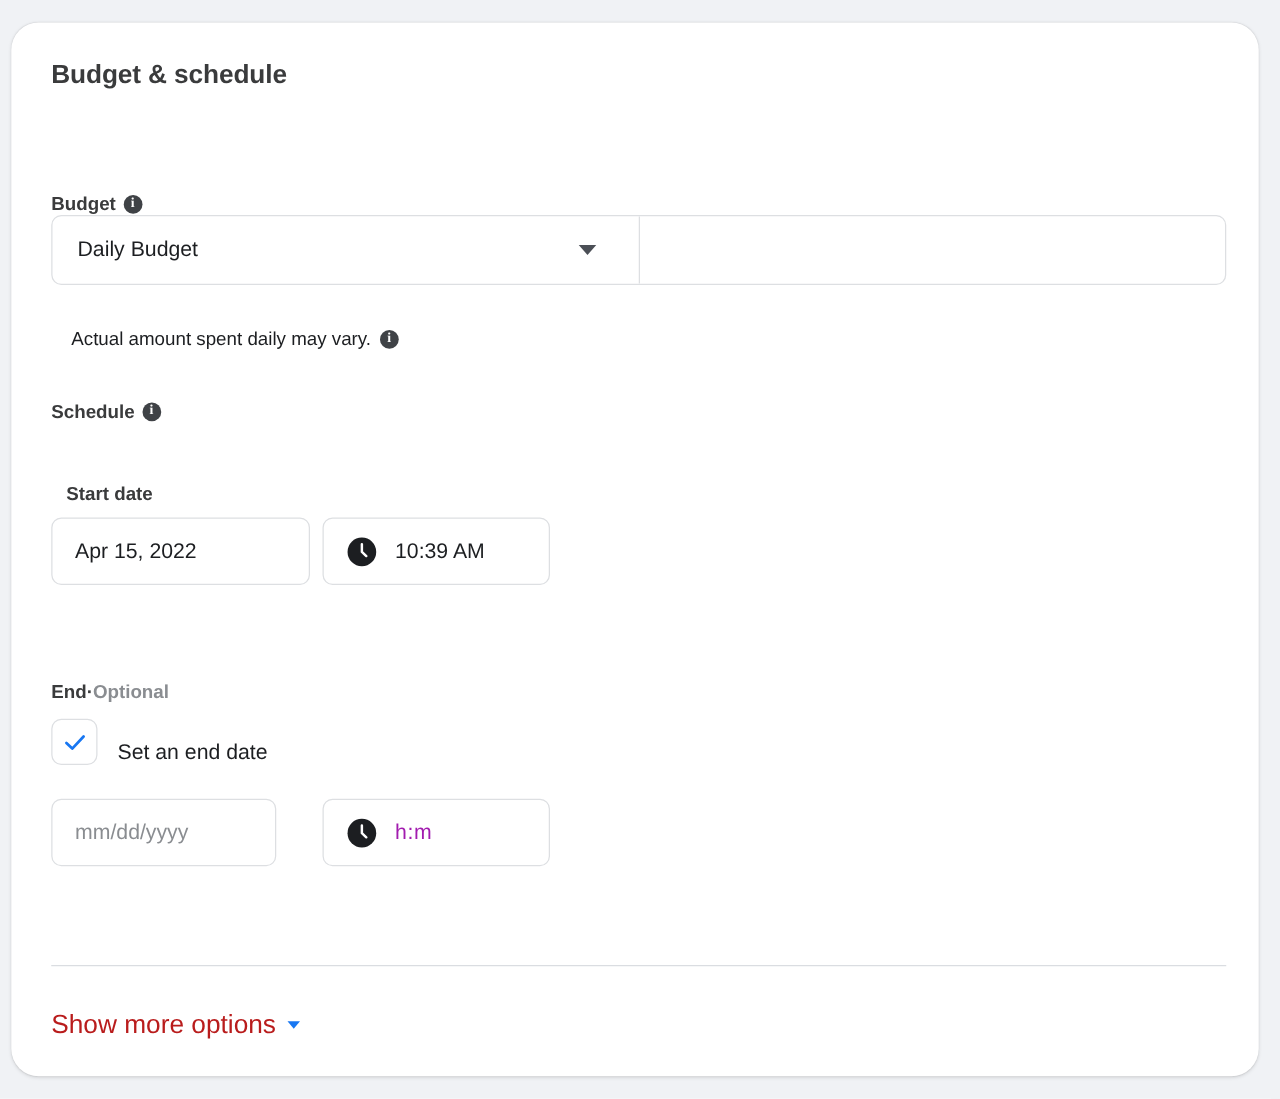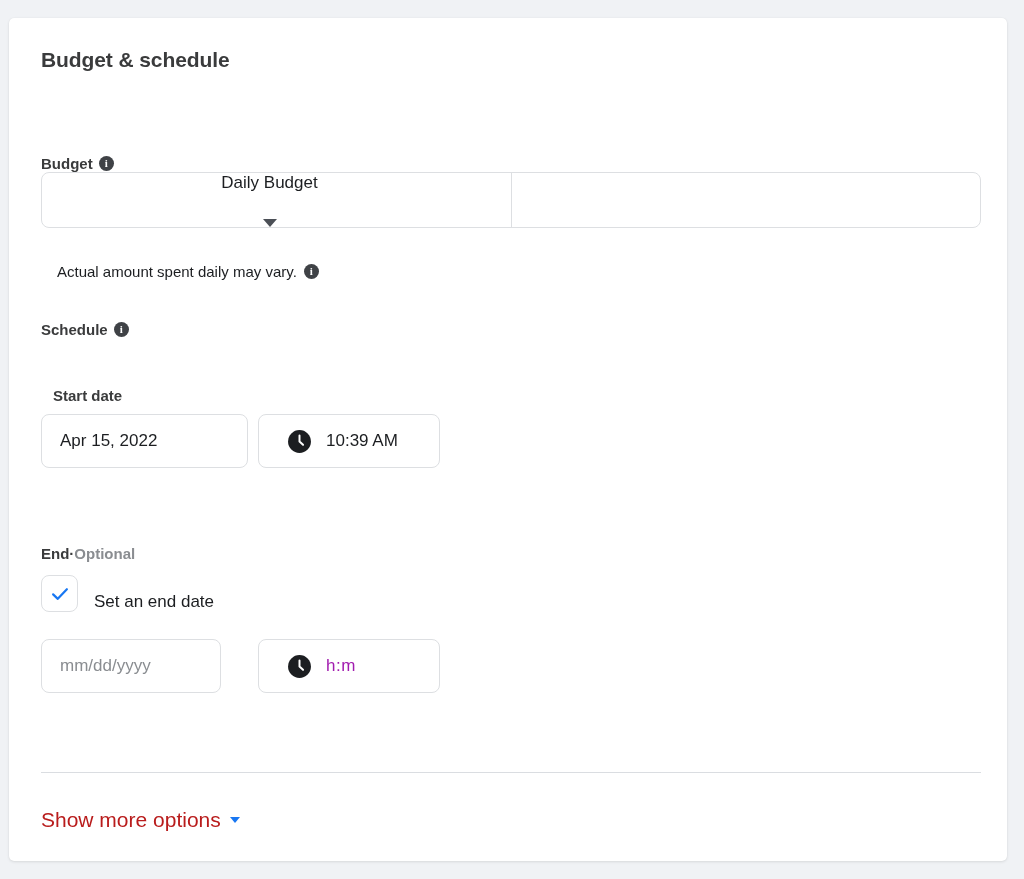--- a/index.html
+++ b/index.html
@@ -15,21 +15,21 @@
     -webkit-font-smoothing: antialiased;
   }
 
   .card {
     position: absolute;
     left: 9px;
     top: 18px;
     width: 998px;
     height: 843px;
     background: #ffffff;
-    border-radius: 5px;
+    border-radius: 22px;
     box-shadow: 0 1px 3px rgba(0,0,0,0.10), 0 0 1px rgba(0,0,0,0.08);
     overflow: hidden;
   }
 
   .card-title {
     position: absolute;
     left: 32px;
     top: 30px;
     font-size: 21px;
     font-weight: bold;
@@ -82,21 +82,20 @@
   .budget-select {
     width: 470px;
     height: 100%;
     border: none;
     border-right: 1px solid #dddfe2;
     display: flex;
     align-items: center;
     padding: 0 34px 0 20px;
     background: transparent;
     position: relative;
-    flex-direction: column;
   }
   .budget-select .sel-value {
     font-size: 17px;
     color: #1c1e21;
     flex: 1;
   }
   .caret-down {
     width: 0; height: 0;
     border-left: 7px solid transparent;
     border-right: 7px solid transparent;
@@ -146,21 +145,21 @@
 
   .time-input {
     position: absolute;
     height: 54px;
     border: 1px solid #dddfe2;
     border-radius: 8px;
     background: #ffffff;
     display: flex;
     align-items: center;
     gap: 14px;
-    padding: 0 28px;
+    padding: 0 18px;
   }
   .time-text { font-size: 17px; color: #1c1e21; white-space: nowrap; }
   .time-text.placeholder { color: #a21caf; letter-spacing: 0.5px; }
 
   .clock-icon { width: 25px; height: 25px; flex: none; display: block; }
 
   
   .end-label {
     position: absolute;
     left: 32px;

